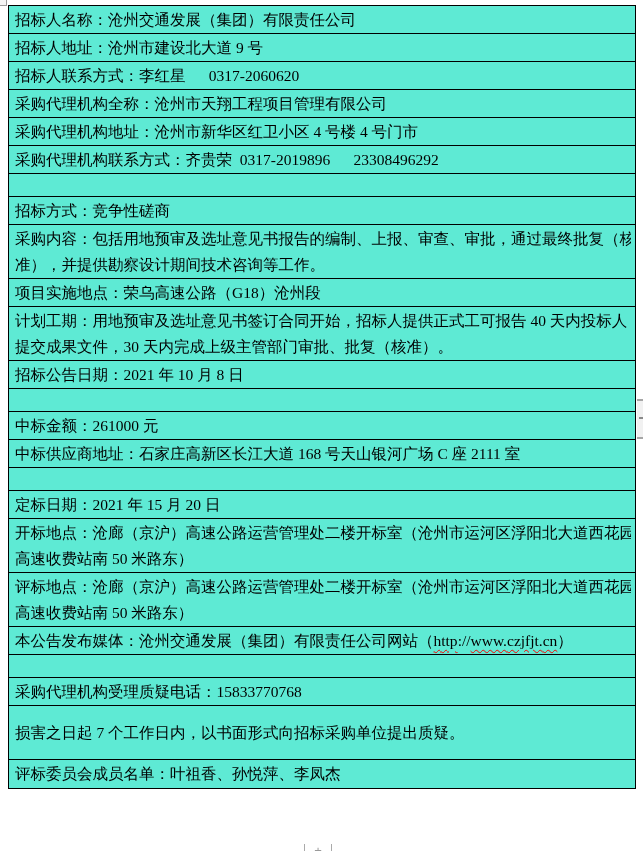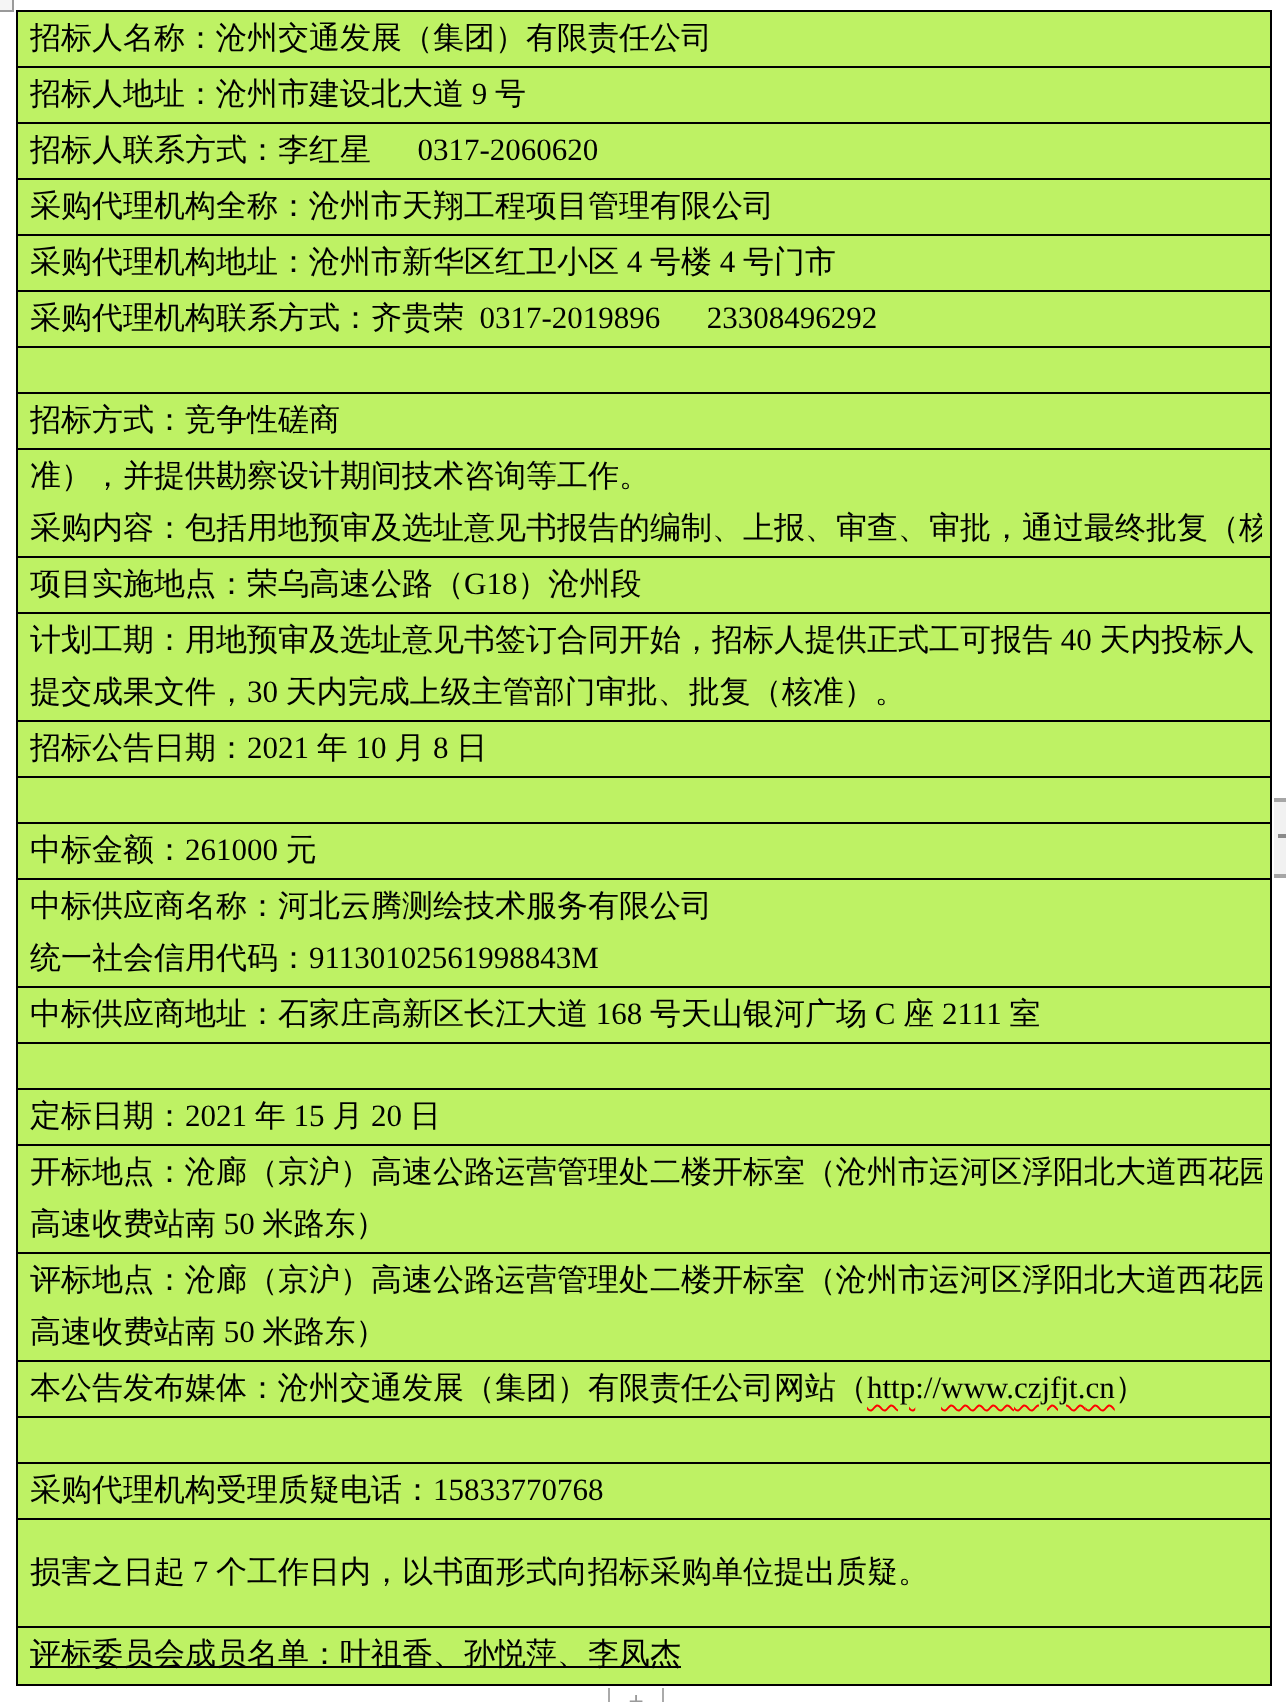--- a/index.html
+++ b/index.html
@@ -16,32 +16,32 @@
     color: #000000;
   }
   
   .announcement-table {
     position: absolute;
     left: 8px;
     top: 5px;
     width: 628px;
     box-sizing: border-box;
     border: 1px solid #000000;
-    background: #bef264;
+    background: #5eead4;
   }
   .trow {
     box-sizing: border-box;
     border-bottom: 1px solid #000000;
     display: flex;
     flex-direction: column;
     justify-content: center;
     padding: 0 4px 0 6px;
     overflow: hidden;
   }
-  .trow:last-child { border-bottom: none; text-decoration: underline; }
+  .trow:last-child { border-bottom: none; }
   .row-s { height: 28px; }
   .row-d { height: 54px; }
   .row-e { height: 23px; }
   .line {
     white-space: pre;
     font-size: 15.5px;
     line-height: 26px;
     height: 26px;
     overflow: hidden;
   }
@@ -128,40 +128,36 @@
       <div class="line">采购代理机构地址：沧州市新华区红卫小区 4 号楼 4 号门市</div>
     </div>
     <div class="trow row-s">
       <div class="line">采购代理机构联系方式：齐贵荣  0317-2019896      23308496292</div>
     </div>
     <div class="trow row-e"></div>
     <div class="trow row-s">
       <div class="line">招标方式：竞争性磋商</div>
     </div>
     <div class="trow row-d">
+      <div class="line">采购内容：包括用地预审及选址意见书报告的编制、上报、审查、审批，通过最终批复（核</div>
       <div class="line">准），并提供勘察设计期间技术咨询等工作。</div>
-      <div class="line">采购内容：包括用地预审及选址意见书报告的编制、上报、审查、审批，通过最终批复（核</div>
     </div>
     <div class="trow row-s">
       <div class="line">项目实施地点：荣乌高速公路（G18）沧州段</div>
     </div>
     <div class="trow row-d">
       <div class="line">计划工期：用地预审及选址意见书签订合同开始，招标人提供正式工可报告 40 天内投标人</div>
       <div class="line">提交成果文件，30 天内完成上级主管部门审批、批复（核准）。</div>
     </div>
     <div class="trow row-s">
       <div class="line">招标公告日期：2021 年 10 月 8 日</div>
     </div>
     <div class="trow row-e"></div>
     <div class="trow row-s">
       <div class="line">中标金额：261000 元</div>
-    </div>
-    <div class="trow row-d">
-      <div class="line">中标供应商名称：河北云腾测绘技术服务有限公司</div>
-      <div class="line">统一社会信用代码：91130102561998843M</div>
     </div>
     <div class="trow row-s">
       <div class="line">中标供应商地址：石家庄高新区长江大道 168 号天山银河广场 C 座 2111 室</div>
     </div>
     <div class="trow row-e"></div>
     <div class="trow row-s">
       <div class="line">定标日期：2021 年 15 月 20 日</div>
     </div>
     <div class="trow row-d">
       <div class="line">开标地点：沧廊（京沪）高速公路运营管理处二楼开标室（沧州市运河区浮阳北大道西花园</div>

